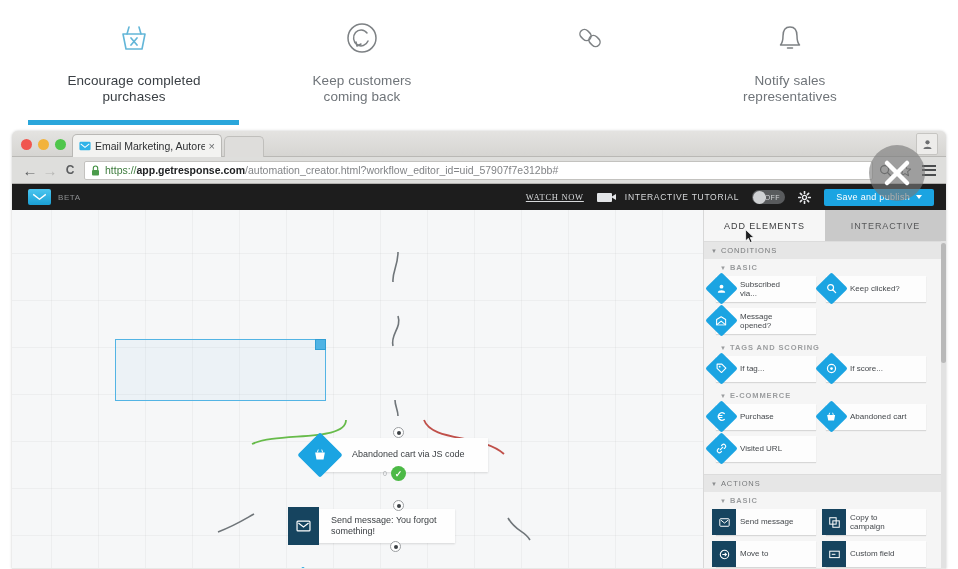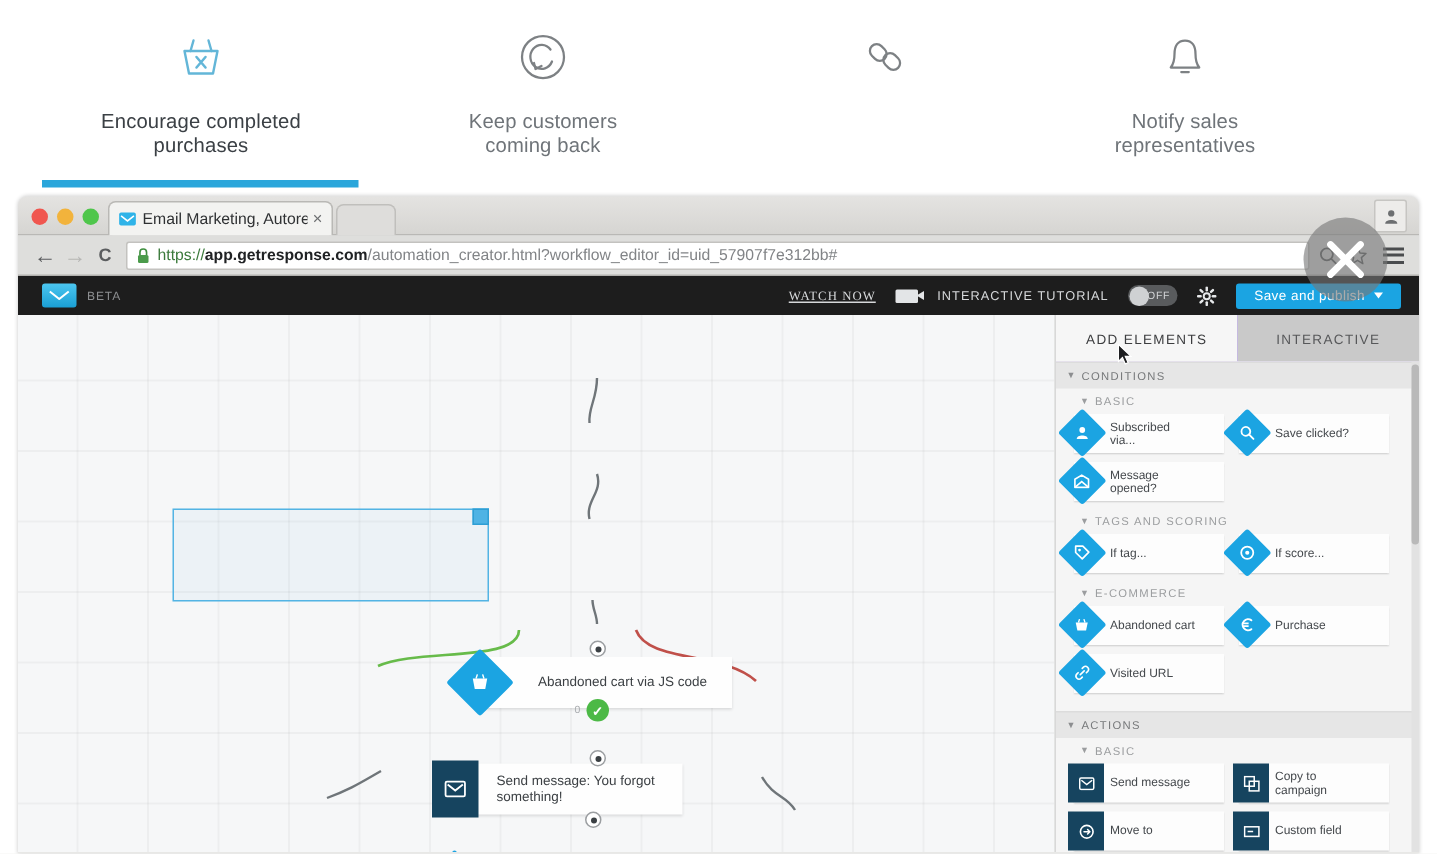--- a/index.html
+++ b/index.html
@@ -148,21 +148,21 @@
   .ptab.active { background:#f6f6f6; color:#3c3d3f; }
   .ptab.inactive { background:#c9c9c9; }
   .panel-body { position:absolute; left:0; right:0; top:31px; bottom:0;
     overflow:hidden; background:#f5f5f5; }
   .sec-head { height:18px; background:#e6e6e6; display:flex; align-items:center;
     padding-left:7px; gap:4px; border-top:1px solid #dcdcdc; }
   .sec-head .caret { font-size:6px; color:#8c8e90; }
   .sec-head .sec-title { font-size:7.5px; color:#76787a; letter-spacing:.9px; }
   .sub-head { height:17px; display:flex; align-items:center; padding-left:16px; gap:4px; }
   .sub-head .caret { font-size:6px; color:#9b9d9f; }
-  .sub-head .sub-title { font-size:7.5px; color:#9b9d9f; letter-spacing:.9px; }
+  .sub-head .sub-title { font-size:7.5px; color:#9b9d9f; letter-spacing:.9px;font-weight:bold; }
   .tiles { display:flex; flex-wrap:wrap; padding: 0 6px 5px 12px; gap: 6px 10px; }
   .tile { position:relative; width:100px; height:26px; background:#fdfdfd;
     box-shadow: 0 1px 1px rgba(0,0,0,.12); display:flex; align-items:center;
     padding-left:24px; }
   .tile .tlab { font-size:8px; color:#44484c; line-height:9.5px; }
   .tile .tdiamond { position:absolute; left:-6px; top:1px; width:23px; height:23px;
     background:#1ba4e2; transform:rotate(45deg); border-radius:2px;
     display:flex; align-items:center; justify-content:center; }
   .tile .tdiamond .gi { transform: rotate(-45deg); display:flex; }
   .tile .tsquare { position:absolute; left:-4px; top:0; width:24px; height:26px;
@@ -344,21 +344,21 @@
 
         <div class="node" style="left:292px; top:226px;">
           <span class="diamond">
             <span class="gi">
               <svg width="14" height="14" viewBox="0 0 16 16">
                 <path d="M2.5 5 H13.5 L12 13 H4 Z" fill="#fff"></path>
                 <path d="M5 5 L6 1.8 M11 5 L10 1.8" stroke="#fff" stroke-width="1.1"></path>
               </svg>
             </span>
           </span>
-          <span class="card" style="width:164px;justify-content:center;">
+          <span class="card" style="width:164px;">
             <span class="label">Abandoned cart via JS code</span>
           </span>
         </div>
         <span class="port" style="left:381px; top:217px;"></span>
         <span class="badge ok" style="left:379px; top:256px;">✓</span>
         <span class="zero" style="left:371px; top:260px;">0</span>
 
         <div class="node" style="left:274px; top:297px;">
           <span class="square">
             <svg width="15" height="12" viewBox="0 0 16 13">
@@ -434,21 +434,21 @@
             </div>
             <div class="tile">
               <span class="tdiamond">
                   <span class="gi">
                 <svg width="11" height="11" viewBox="0 0 12 12">
                       <circle cx="5" cy="5" r="3.2" fill="none" stroke="#fff" stroke-width="1.3"></circle>
                       <path d="M7.4 7.4 L10.5 10.5" stroke="#fff" stroke-width="1.4" stroke-linecap="round"></path>
                     </svg>
               </span>
                 </span>
-              <span class="tlab" style="white-space:pre-line">Save clicked?</span>
+              <span class="tlab" style="white-space:pre-line">Keep clicked?</span>
             </div>
             <div class="tile">
               <span class="tdiamond">
                   <span class="gi">
                 <svg width="11" height="10" viewBox="0 0 12 11">
                       <path d="M1 10 V4 L6 1 L11 4 V10 Z" fill="none" stroke="#fff" stroke-width="1.2" stroke-linejoin="round"></path>
                       <path d="M1 10 L6 5.8 L11 10" fill="none" stroke="#fff" stroke-width="1.2"></path>
                     </svg>
               </span>
                 </span>
@@ -487,38 +487,38 @@
           </div>
 
           <div class="sub-head">
             <span class="caret">▼</span>
             <span class="sub-title">E-COMMERCE</span>
           </div>
           <div class="tiles">
             <div class="tile">
               <span class="tdiamond">
                   <span class="gi">
+                <svg width="11" height="11" viewBox="0 0 12 12">
+                      <path d="M9 2.8 A4 4 0 1 0 9 9.2" fill="none" stroke="#fff" stroke-width="1.4" stroke-linecap="round"></path>
+                      <path d="M2.4 5 H7 M2.4 7 H7" stroke="#fff" stroke-width="1.1"></path>
+                    </svg>
+              </span>
+                </span>
+              <span class="tlab" style="white-space:pre-line">Purchase</span>
+            </div>
+            <div class="tile">
+              <span class="tdiamond">
+                  <span class="gi">
                 <svg width="11" height="10" viewBox="0 0 12 11">
                       <path d="M1.6 3.4 H10.4 L9.2 9.4 H2.8 Z" fill="#fff"></path>
                       <path d="M3.6 3.4 L4.4 1 M8.4 3.4 L7.6 1" stroke="#fff" stroke-width="1"></path>
                     </svg>
               </span>
                 </span>
               <span class="tlab" style="white-space:pre-line">Abandoned cart</span>
-            </div>
-            <div class="tile">
-              <span class="tdiamond">
-                  <span class="gi">
-                <svg width="11" height="11" viewBox="0 0 12 12">
-                      <path d="M9 2.8 A4 4 0 1 0 9 9.2" fill="none" stroke="#fff" stroke-width="1.4" stroke-linecap="round"></path>
-                      <path d="M2.4 5 H7 M2.4 7 H7" stroke="#fff" stroke-width="1.1"></path>
-                    </svg>
-              </span>
-                </span>
-              <span class="tlab" style="white-space:pre-line">Purchase</span>
             </div>
             <div class="tile">
               <span class="tdiamond">
                   <span class="gi">
                 <svg width="11" height="11" viewBox="0 0 12 12">
                       <path d="M4.6 7.4 L7.4 4.6 M3 6 L2 7 a2.2 2.2 0 0 0 3.1 3.1 L6 9.2 M6 2.8 L6.9 1.9 A2.2 2.2 0 0 1 10 5 L9 6" stroke="#fff" stroke-width="1.2" fill="none" stroke-linecap="round"></path>
                     </svg>
               </span>
                 </span>
               <span class="tlab" style="white-space:pre-line">Visited URL</span>

